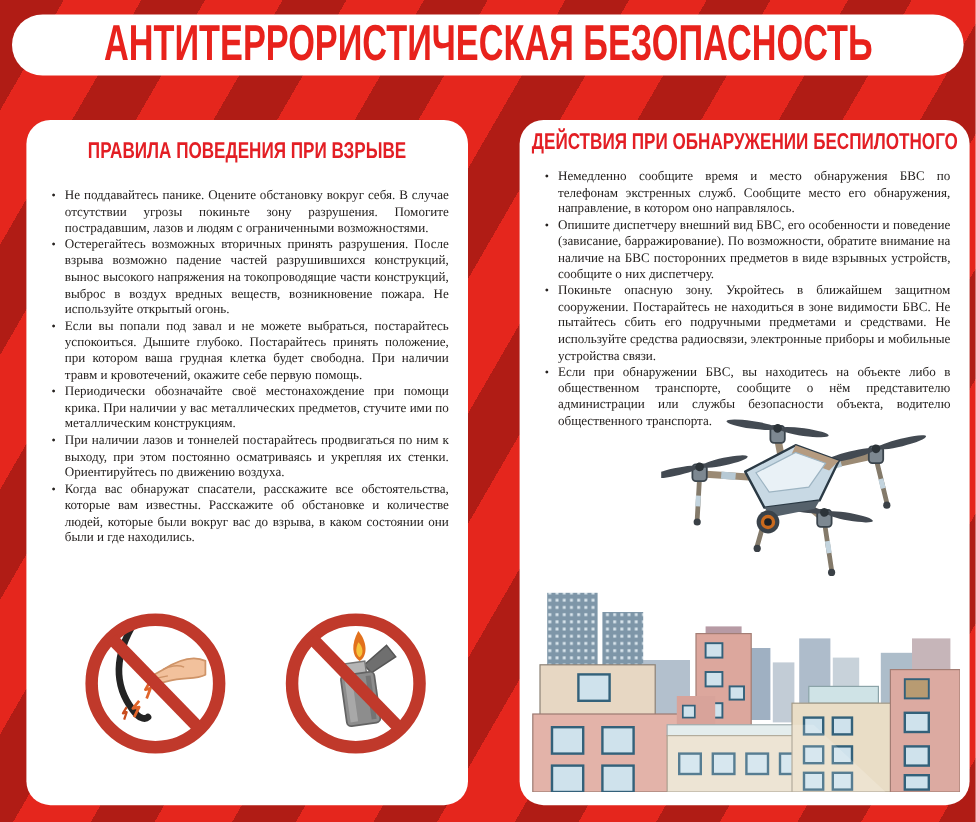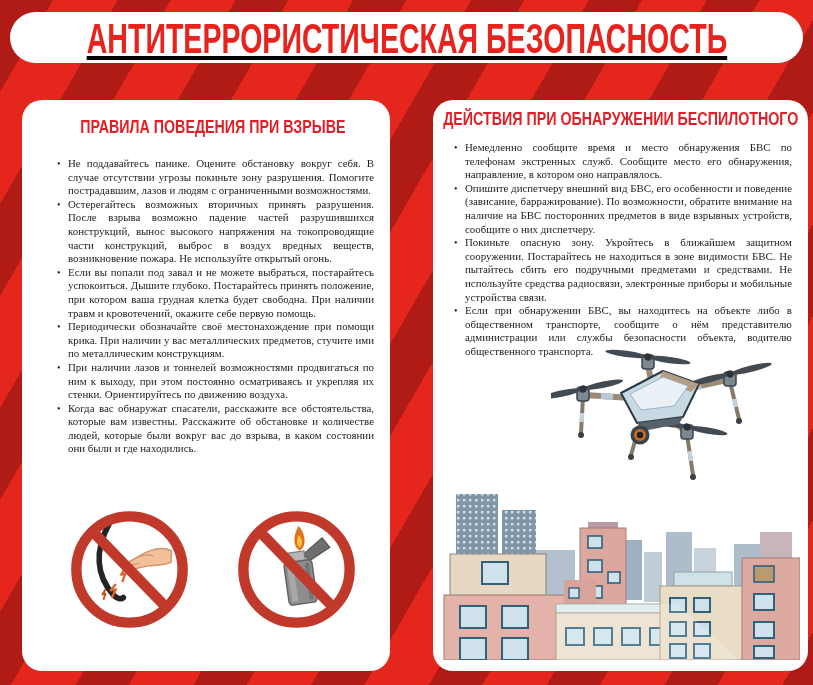--- a/index.html
+++ b/index.html
@@ -8,36 +8,36 @@
   .page {
     position:relative; width:813px; height:685px; overflow:hidden;
     background: repeating-linear-gradient(120deg,
       #b01c15 0 46px, #e5261d 46px 102px);
   }
 
   
   .title-pill {
     position:absolute; left:10px; top:12px; width:793px; height:51px;
     background:#ffffff; border-radius:27px;
-    display:flex; align-items:flex-end; justify-content:center;text-decoration:underline;
+    display:flex; align-items:flex-start; justify-content:center;
   }
   .title-text {
     font-family:"Liberation Sans", sans-serif;
     font-weight:bold; font-size:42px; color:#e8221c;
     display:inline-block; white-space:nowrap;
     transform:scaleX(0.68); transform-origin:50% 50%;
     letter-spacing:0px;
   }
 
   
   .panel {
     position:absolute; top:100px; height:571px; background:#ffffff;
     border-radius:20px;
   }
-  .panel.left  { left:22px;  width:368px;padding-left:14px; }
+  .panel.left  { left:22px;  width:368px; }
   .panel.right { left:408px; width:375px;margin-left:25px; }
 
   .panel-heading {
     display:flex; justify-content:center; align-items:center;
     width:100%; overflow:visible;
   }
   .condensed {
     font-family:"Liberation Sans", sans-serif; font-weight:bold;
     font-size:19px; line-height:21px; color:#e31e24;
     display:inline-block; white-space:nowrap;
@@ -77,21 +77,21 @@
 
   <div class="panel left">
     <div class="heading-wrap panel-heading">
       <span class="condensed">ПРАВИЛА ПОВЕДЕНИЯ ПРИ ВЗРЫВЕ</span>
     </div>
     <ul class="bullets">
       <li>Не поддавайтесь панике. Оцените обстановку вокруг себя. В случае отсутствии угрозы покиньте зону разрушения. Помогите пострадавшим, лазов и людям с ограниченными возможностями.</li>
       <li>Остерегайтесь возможных вторичных принять разрушения. После взрыва возможно падение частей разрушившихся конструкций, вынос высокого напряжения на токопроводящие части конструкций, выброс в воздух вредных веществ, возникновение пожара. Не используйте открытый огонь.</li>
       <li>Если вы попали под завал и не можете выбраться, постарайтесь успокоиться. Дышите глубоко. Постарайтесь принять положение, при котором ваша грудная клетка будет свободна. При наличии травм и кровотечений, окажите себе первую помощь.</li>
       <li>Периодически обозначайте своё местонахождение при помощи крика. При наличии у вас металлических предметов, стучите ими по металлическим конструкциям.</li>
-      <li>При наличии лазов и тоннелей возможностями продвигаться по ним к выходу, при этом постоянно осматриваясь и укрепляя их стенки. Ориентируйтесь по движению воздуха.</li>
+      <li>При наличии лазов и тоннелей постарайтесь продвигаться по ним к выходу, при этом постоянно осматриваясь и укрепляя их стенки. Ориентируйтесь по движению воздуха.</li>
       <li>Когда вас обнаружат спасатели, расскажите все обстоятельства, которые вам известны. Расскажите об обстановке и количестве людей, которые были вокруг вас до взрыва, в каком состоянии они были и где находились.</li>
     </ul>
 
     <div class="sign wires">
       <svg viewBox="0 0 120 120">
 
         <path d="M41 15 C26 42 28 66 45 85 C48 88 52 89 54 87" fill="none" stroke="#242424" stroke-width="5.5" stroke-linecap="round"></path>
 
         <path d="M56 58 l-4 7 4 -1 -3 8" fill="none" stroke="#e0642a" stroke-width="2.2" stroke-linejoin="round"></path>
         <path d="M47 74 l-5 6 5 -1 -4 8" fill="none" stroke="#e0642a" stroke-width="2.2" stroke-linejoin="round"></path>

